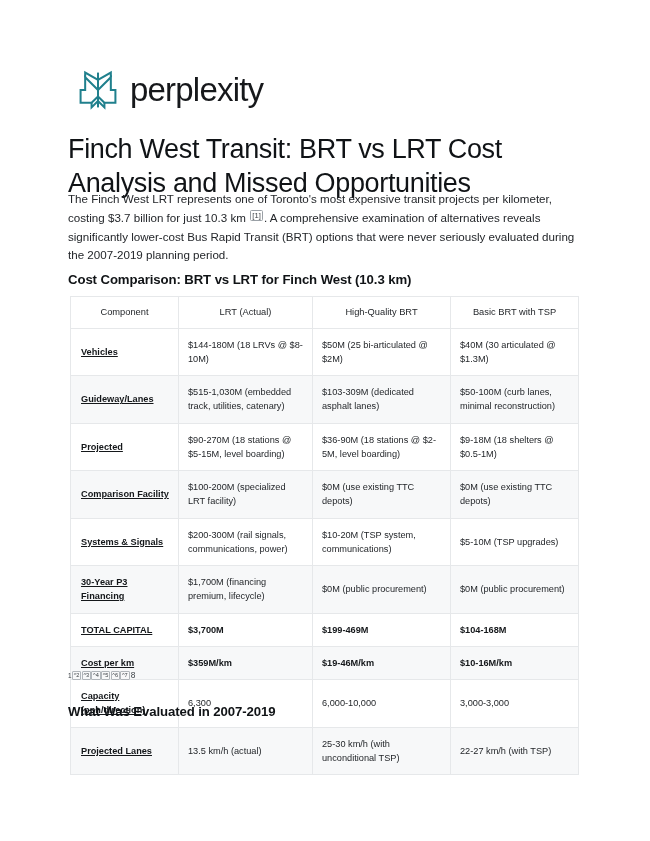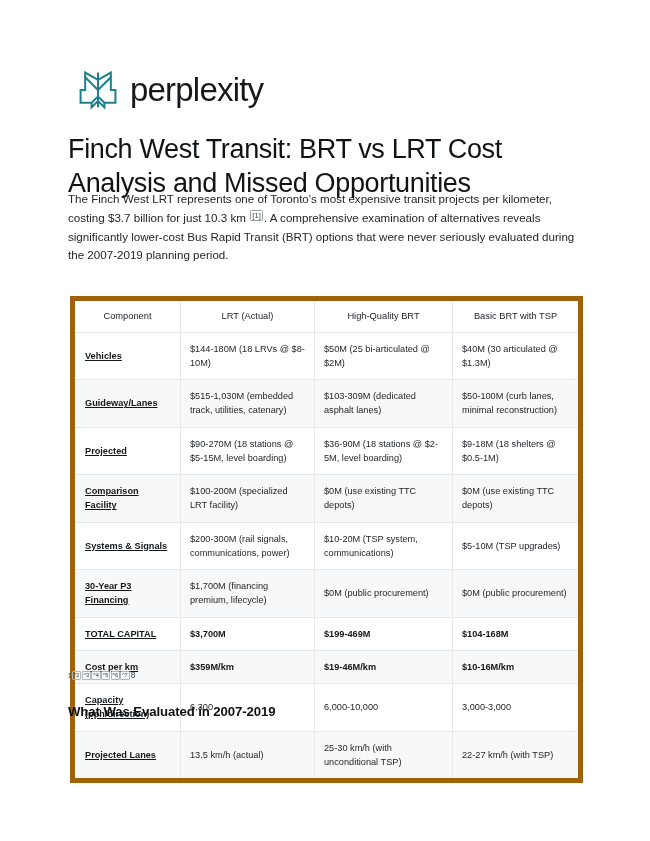--- a/index.html
+++ b/index.html
@@ -105,21 +105,21 @@
     position: absolute;
     left: 70px;
     top: 296px;
     width: 508px;
   }
   table.cost {
     width: 508px;
     border-collapse: collapse;
     table-layout: fixed;
     background: #ffffff;
-    border: 5px solid #a16207;
+    border: 1px solid #a16207;
   }
   table.cost col.c0 { width: 108px; }
   table.cost col.c1 { width: 134px; }
   table.cost col.c2 { width: 138px; }
   table.cost col.c3 { width: 128px; }
 
   table.cost th {
     font-size: 9.3px;
     font-weight: normal;
     color: #1d2024;
@@ -206,20 +206,21 @@
 
   <h1 class="doc-title">Finch West Transit: BRT vs LRT Cost Analysis and Missed Opportunities</h1>
 
   <p class="intro">
     <span>The Finch West LRT represents one of Toronto's most expensive transit projects per kilometer, costing $3.7 billion for just 10.3 km</span>
     <a class="cite-inline" href="#">
       [<span>1</span>]
     </a><span>. A comprehensive examination of alternatives reveals significantly lower-cost Bus Rapid Transit (BRT) options that were never seriously evaluated during the 2007-2019 planning period.</span>
   </p>
 
+  <h2 class="section-h" id="sec-cost">Cost Comparison: BRT vs LRT for Finch West (10.3 km)</h2>
 
   <div class="table-wrap">
     <table class="cost">
       <colgroup>
         <col class="c0">
           <col class="c1">
           <col class="c2">
           <col class="c3">
       </colgroup>
       <thead>

